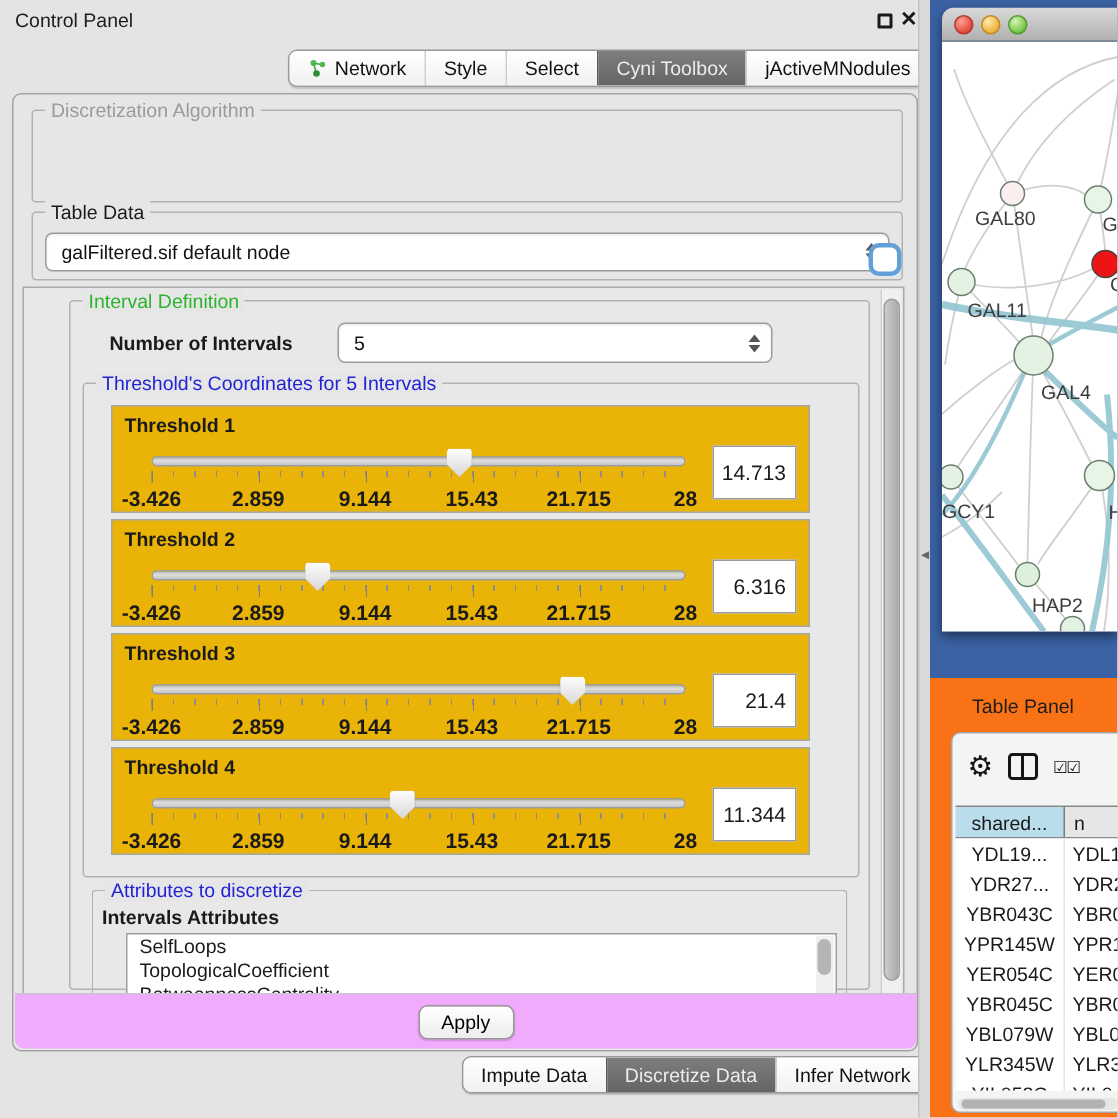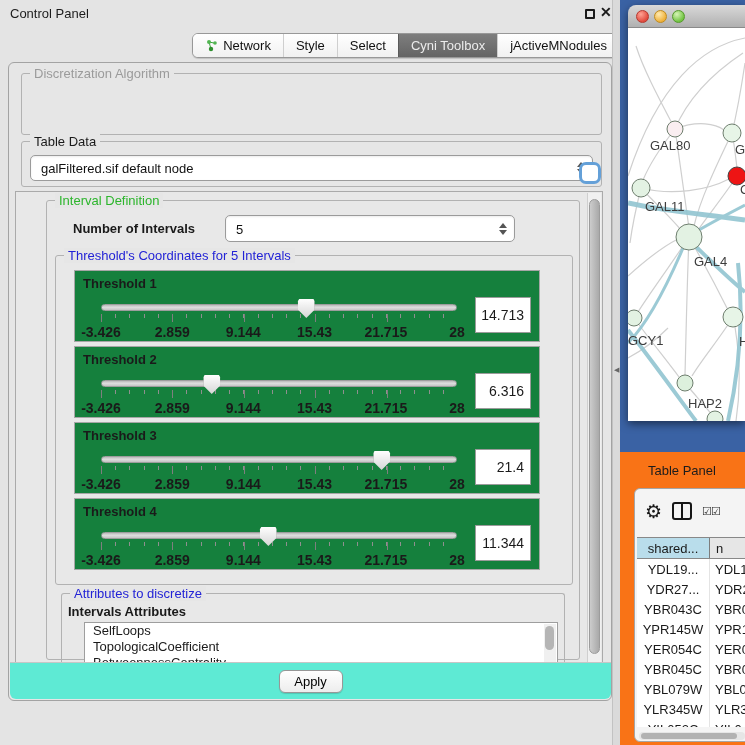--- a/index.html
+++ b/index.html
@@ -46,40 +46,40 @@
   .popup .item { position:absolute; left:3px; font-size:13px; color:#000; cursor:pointer; white-space:nowrap; }
   .popup .item.b { font-weight:bold; top:19px; }
   .popup .item.r { top:36px; }
 
   
   .scrollpane { position:absolute; left:6px; top:128px; width:588px; height:473px; background:#e8e8e8; border:1px solid #aaaaaa; }
   .vscroll { position:absolute; right:1px; top:1px; width:14px; height:471px; background:#f0f0f0; border-left:1px solid #cfcfcf; }
   .vscroll .vthumb { position:absolute; left:1px; top:6px; width:11px; height:455px; border-radius:6px; background:linear-gradient(90deg,#cccccc,#a9a9a9); border:1px solid #9c9c9c; }
 
   
-  .th-box { position:absolute; left:18px; width:466px; height:72px; border:1px solid #a6a6a6; background:#15803d;text-align:right; }
+  .th-box { position:absolute; left:18px; width:466px; height:72px; border:1px solid #a6a6a6; background:#eab308;text-align:right; }
   .th-label { position:absolute; left:8px; top:5px; font-weight:bold; font-size:13px; }
   .slider-wrap { position:absolute; left:26px; top:33px; width:356px; }
   .track { position:relative; height:7px; border-radius:4px; background:linear-gradient(#b9b9b9,#dedede 45%,#c4c4c4); border:1px solid #9d9d9d; cursor:pointer; }
   .thumb { position:absolute; top:-6px; width:17px; height:19px; margin-left:0; transform:translateX(-50%); background:linear-gradient(#fefefe,#d6d6d6); clip-path:polygon(8% 0,92% 0,100% 12%,100% 55%,50% 100%,0 55%,0 12%); filter:drop-shadow(0 0 1px #777); cursor:grab; z-index:2; }
   .tickrow { position:relative; height:9px; margin-top:3px; }
   .tickrow .minor { position:absolute; left:0; top:0; width:100%; height:4px; background:repeating-linear-gradient(90deg,#8f8f8f 0,#8f8f8f 1px,transparent 1px,transparent 4%); }
   .tickrow .major { position:absolute; left:0; top:0; width:100.4%; height:8px; background:repeating-linear-gradient(90deg,#7f7f7f 0,#7f7f7f 1px,transparent 1px,transparent 20%); }
   .ticklabels { position:relative; height:13px; margin-top:1px; font-size:14px; font-weight:bold; color:#1a1a1a; }
   .tl { position:absolute; top:0; transform:translateX(-50%); white-space:nowrap; }
   .valbox { position:absolute; right:8px; top:26px; width:56px; height:36px; background:#fff; border:1px solid #9b9b9b; display:flex; align-items:center; justify-content:flex-end; padding-right:6px; font-size:14px; }
 
   
   .attr-list { position:absolute; left:22px; top:28px; width:474px; height:44px; background:#fff; border:1px solid #9e9e9e; overflow:hidden; }
   .attr-item { padding:1px 0 1px 8px; font-size:13px; line-height:14px; cursor:pointer; }
   .list-vscroll { position:absolute; right:1px; top:1px; width:12px; height:42px; background:#f0f0f0; }
   .list-vscroll .vthumb { position:absolute; left:1px; top:2px; width:9px; height:24px; border-radius:5px; background:#b5b5b5; }
 
   
-  .applybar { position:absolute; left:1px; bottom:1px; width:601px; height:37px; background:#5eead4; border-top:1px solid #c6c6c6; border-radius:0 0 6px 6px; display:flex; align-items:center; justify-content:center; }
+  .applybar { position:absolute; left:1px; bottom:1px; width:601px; height:37px; background:#f0abfc; border-top:1px solid #c6c6c6; border-radius:0 0 6px 6px; display:flex; align-items:center; justify-content:center; }
   .applybtn { width:64px; height:23px; background:linear-gradient(#ffffff,#ededed); border:1px solid #979797; border-radius:6px; font-size:13px; font-family:"Liberation Sans",sans-serif; cursor:pointer; box-shadow:0 1px 1px rgba(0,0,0,.15); }
 
   
   .splitter { position:absolute; left:612px; top:0; width:8px; height:745px; background:#dadada; border-left:1px solid #c2c2c2; }
   .splitter .arrow { position:absolute; top:366px; left:1px; font-size:7px; color:#666; }
 
   
   .netregion { position:absolute; left:620px; top:0; width:125px; height:452px; background:#3a62a4; }
   .netwindow { position:absolute; left:8px; top:5px; width:117px; height:416px; box-shadow:0 3px 8px rgba(0,0,0,.5); border-radius:8px 0 0 0; }
   .net-titlebar { position:absolute; left:0; top:0; width:100%; height:23px; background:linear-gradient(#d9d9d9,#b0b0b0); border-radius:8px 0 0 0; border-bottom:1px solid #8a8a8a; }
@@ -291,20 +291,33 @@
         </div>
     </div>
 
     <div class="applybar">
       <button class="applybtn">Apply</button>
     </div>
 
     <div class="focusring"></div>
   </div>
 
+  <div class="tabstrip tabstrip-bottom">
+    <div class="tabgroup">
+      <div class="tab">
+          <span>Impute Data</span>
+        </div>
+      <div class="tab sel">
+          <span>Discretize Data</span>
+        </div>
+      <div class="tab">
+          <span>Infer Network</span>
+        </div>
+    </div>
+  </div>
 </div>
 
 <div class="splitter">
     <span class="arrow">◀</span>
   </div>
 
 <div class="netregion">
   <div class="netwindow">
     <div class="net-titlebar">
       <div class="light red"></div>

